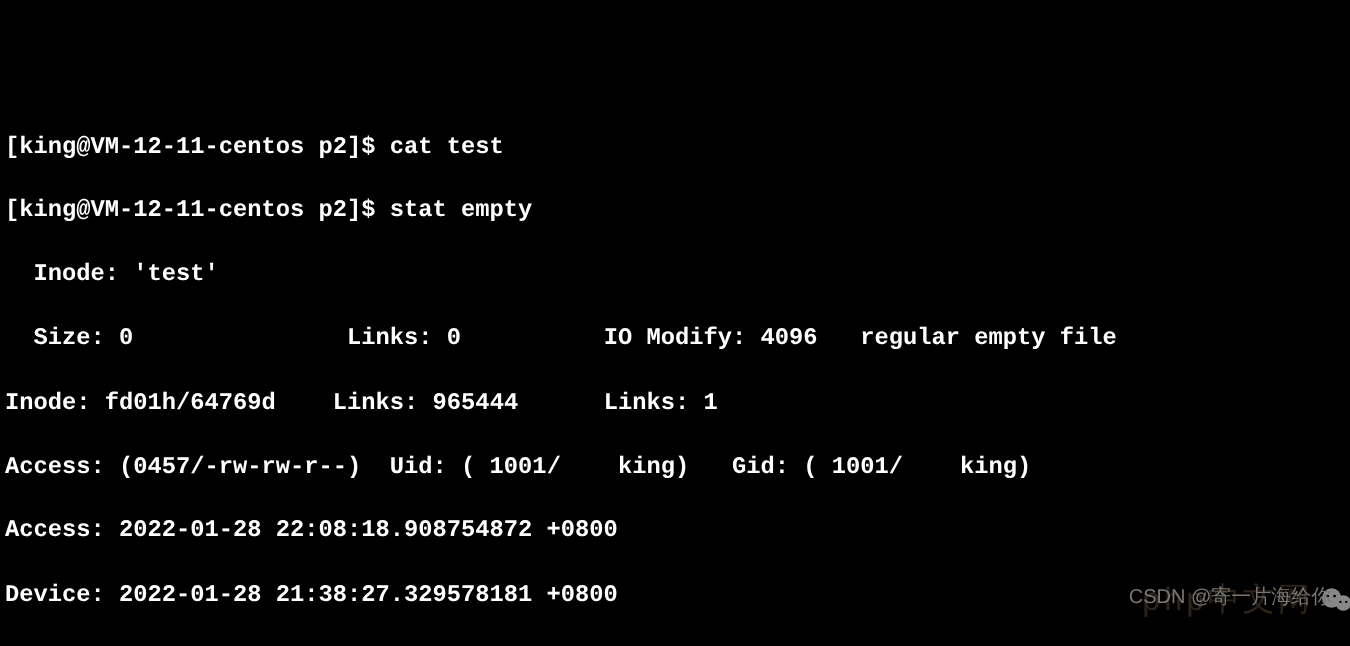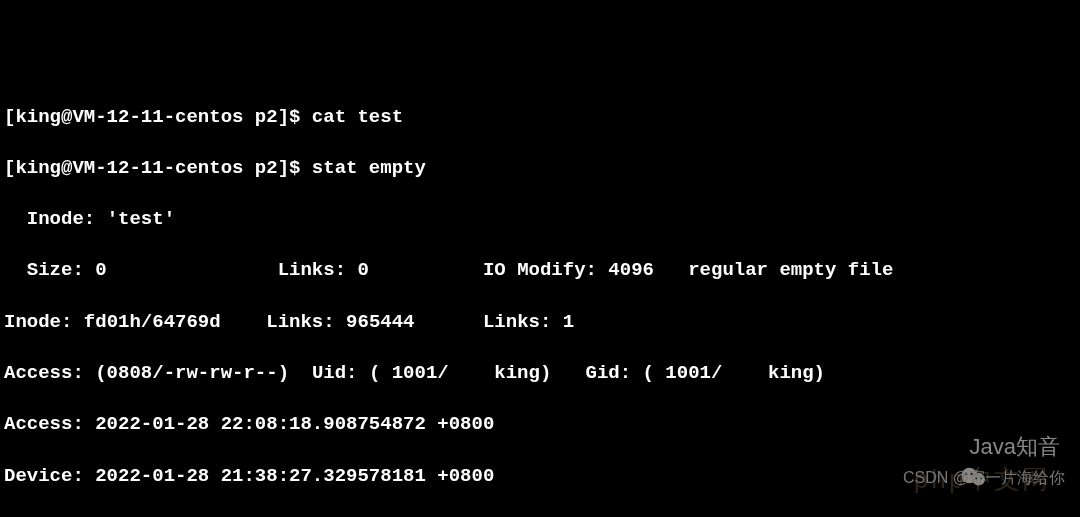--- a/index.html
+++ b/index.html
@@ -64,21 +64,21 @@
 </head>
 <body>
 
 
 
 <span class="line"><span>[king@VM-12-11-centos p2]$ </span><span>cat test</span></span>
 <span class="line"><span>[king@VM-12-11-centos p2]$ </span><span>stat empty</span></span>
 <span class="line"><span>  Inode: </span><span>'test'</span></span>
 <span class="line"><span>  Size: </span><span>0</span>               <span>Links: </span><span>0</span>          <span>IO Modify: </span><span>4096</span>   <span>regular empty file</span></span>
 <span class="line"><span>Inode: </span><span>fd01h/64769d</span>    <span>Links: </span><span>965444</span>      <span>Links: </span><span>1</span></span>
-<span class="line"><span>Access: </span><span>(0808/-rw-rw-r--)</span>  <span>Uid: </span><span>( 1001/    king)</span>   <span>Gid: </span><span>( 1001/    king)</span></span>
+<span class="line"><span>Access: </span><span>(0457/-rw-rw-r--)</span>  <span>Uid: </span><span>( 1001/    king)</span>   <span>Gid: </span><span>( 1001/    king)</span></span>
 <span class="line"><span>Access: </span><span>2022-01-28 22:08:18.908754872 +0800</span></span>
 <span class="line"><span>Device: </span><span>2022-01-28 21:38:27.329578181 +0800</span></span>
 <span class="line"><span>Change: </span><span>2022-01-28 21:38:27.329578181 +0800</span></span>
 
 
 
 
 
 
 
@@ -91,19 +91,18 @@
   <span class="wx-icon">
     <svg viewBox="0 0 36 30">
         <circle cx="12" cy="13" r="10" fill="#888"></circle>
         <circle cx="24" cy="18" r="8" fill="#888"></circle>
         <circle cx="8" cy="11" r="1.5" fill="#000"></circle>
         <circle cx="15" cy="11" r="1.5" fill="#000"></circle>
         <circle cx="21" cy="17" r="1.2" fill="#000"></circle>
         <circle cx="27" cy="17" r="1.2" fill="#000"></circle>
       </svg>
   </span>
-  <span>Java知音</span>
 </div>
 <div class="faint-stamp">php中文网</div>
 <div class="watermark-bottom">CSDN @寄一片海给你</div>
 
 
 
 
 </body></html>

